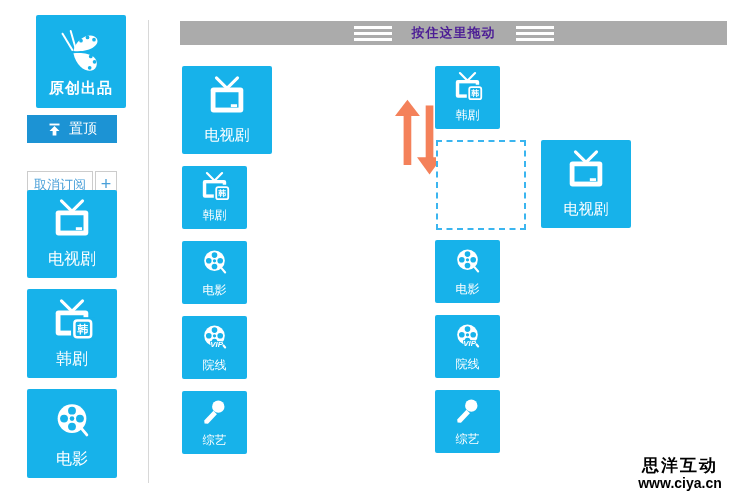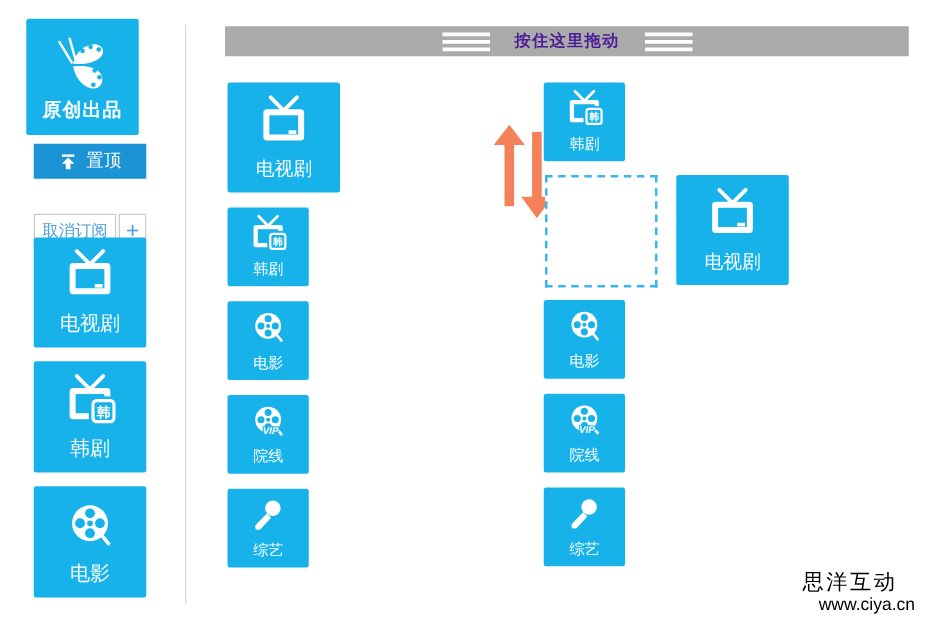--- a/index.html
+++ b/index.html
@@ -18,21 +18,21 @@
   .tlabel{display:block;text-align:center;white-space:nowrap;}
   .t-lg{width:90px;height:88px;}
   .t-lg .ticon svg{width:46px;height:46px;}
   .t-lg .tlabel{font-size:15px;margin-top:5px;}
   .t-sm{width:65px;height:63px;}
   .t-sm .ticon svg{width:33px;height:33px;}
   .t-sm .tlabel{font-size:12px;margin-top:3px;}
   .t-side{width:90px;height:89px;}
   .t-side .ticon svg{width:46px;height:46px;}
   .t-side .tlabel{font-size:16px;margin-top:5px;}
-  .t-brand{width:90px;height:93px;left:21px;top:15px;}
+  .t-brand{width:90px;height:93px;left:36px;top:15px;}
   .t-brand .ticon svg{width:52px;height:52px;}
   .t-brand .tlabel{font-size:15px;font-weight:600;margin-top:2px;letter-spacing:1px;}
   
   .pin-btn{
     position:absolute;left:27px;top:115px;width:90px;height:28px;background:#1C93D4;
     color:#fff;display:flex;align-items:center;justify-content:center;gap:7px;
     font-size:14px;cursor:pointer;box-sizing:border-box;font-family:Liberation Mono, monospace;
   }
   .pin-btn svg{width:15px;height:15px;display:block;}
   .flat-btn{
@@ -54,25 +54,25 @@
   
   .drop-ph{
     position:absolute;left:436px;top:140px;width:86px;height:86px;background:#fff;
     border:2px dashed #3BB5EF;box-sizing:content-box;
   }
   
   .drag-arrows{position:absolute;left:394px;top:98px;width:48px;height:86px;pointer-events:none;}
   
   .watermark{
     position:absolute;left:628px;top:457px;width:104px;text-align:center;color:#000;
-    font-weight:normal;line-height:1.1;
+    font-weight:bold;line-height:1.1;
     text-shadow:-1px -1px 0 #fff,1px -1px 0 #fff,-1px 1px 0 #fff,1px 1px 0 #fff,0 1px 0 #fff,0 -1px 0 #fff,1px 0 0 #fff,-1px 0 0 #fff;
   }
   .watermark .wm1{font-size:17px;letter-spacing:2px;}
-  .watermark .wm2{font-size:14px;text-align:right;}
+  .watermark .wm2{font-size:14px;}
   .defs{position:absolute;width:0;height:0;overflow:hidden;}
 </style>
 </head>
 <body>
 
 <svg class="defs" aria-hidden="true">
   <defs>
     <symbol id="tv-icon" viewBox="0 0 48 48">
       <path d="M13 3 L23 13 M35 3 L25 13" stroke="#fff" stroke-width="3.2" stroke-linecap="round" fill="none"></path>
       <rect x="7" y="13" width="34" height="26" rx="3" fill="#fff"></rect>

